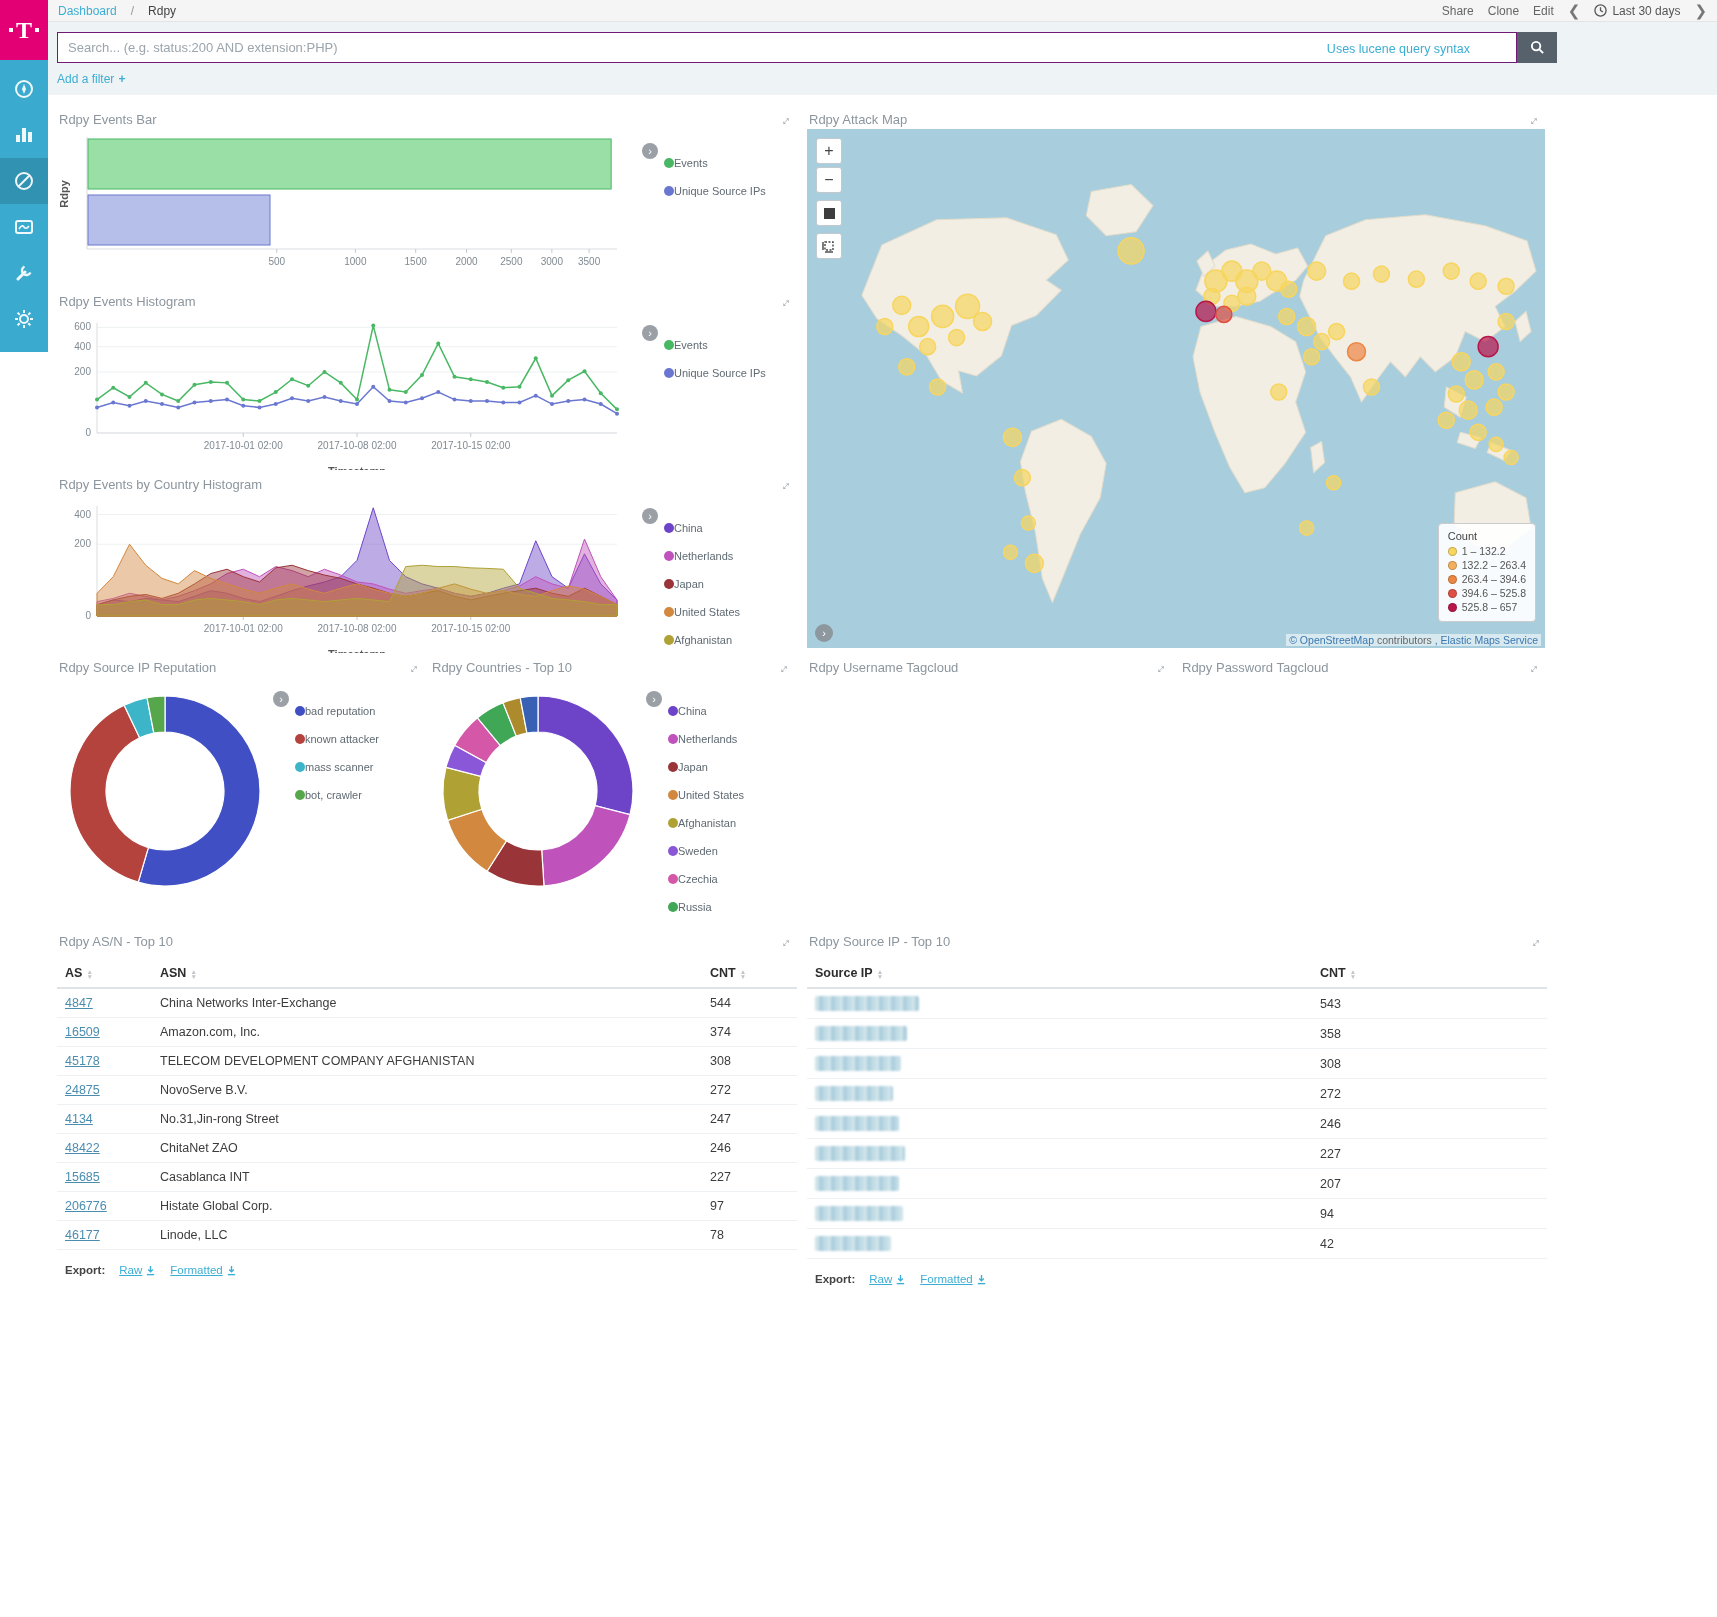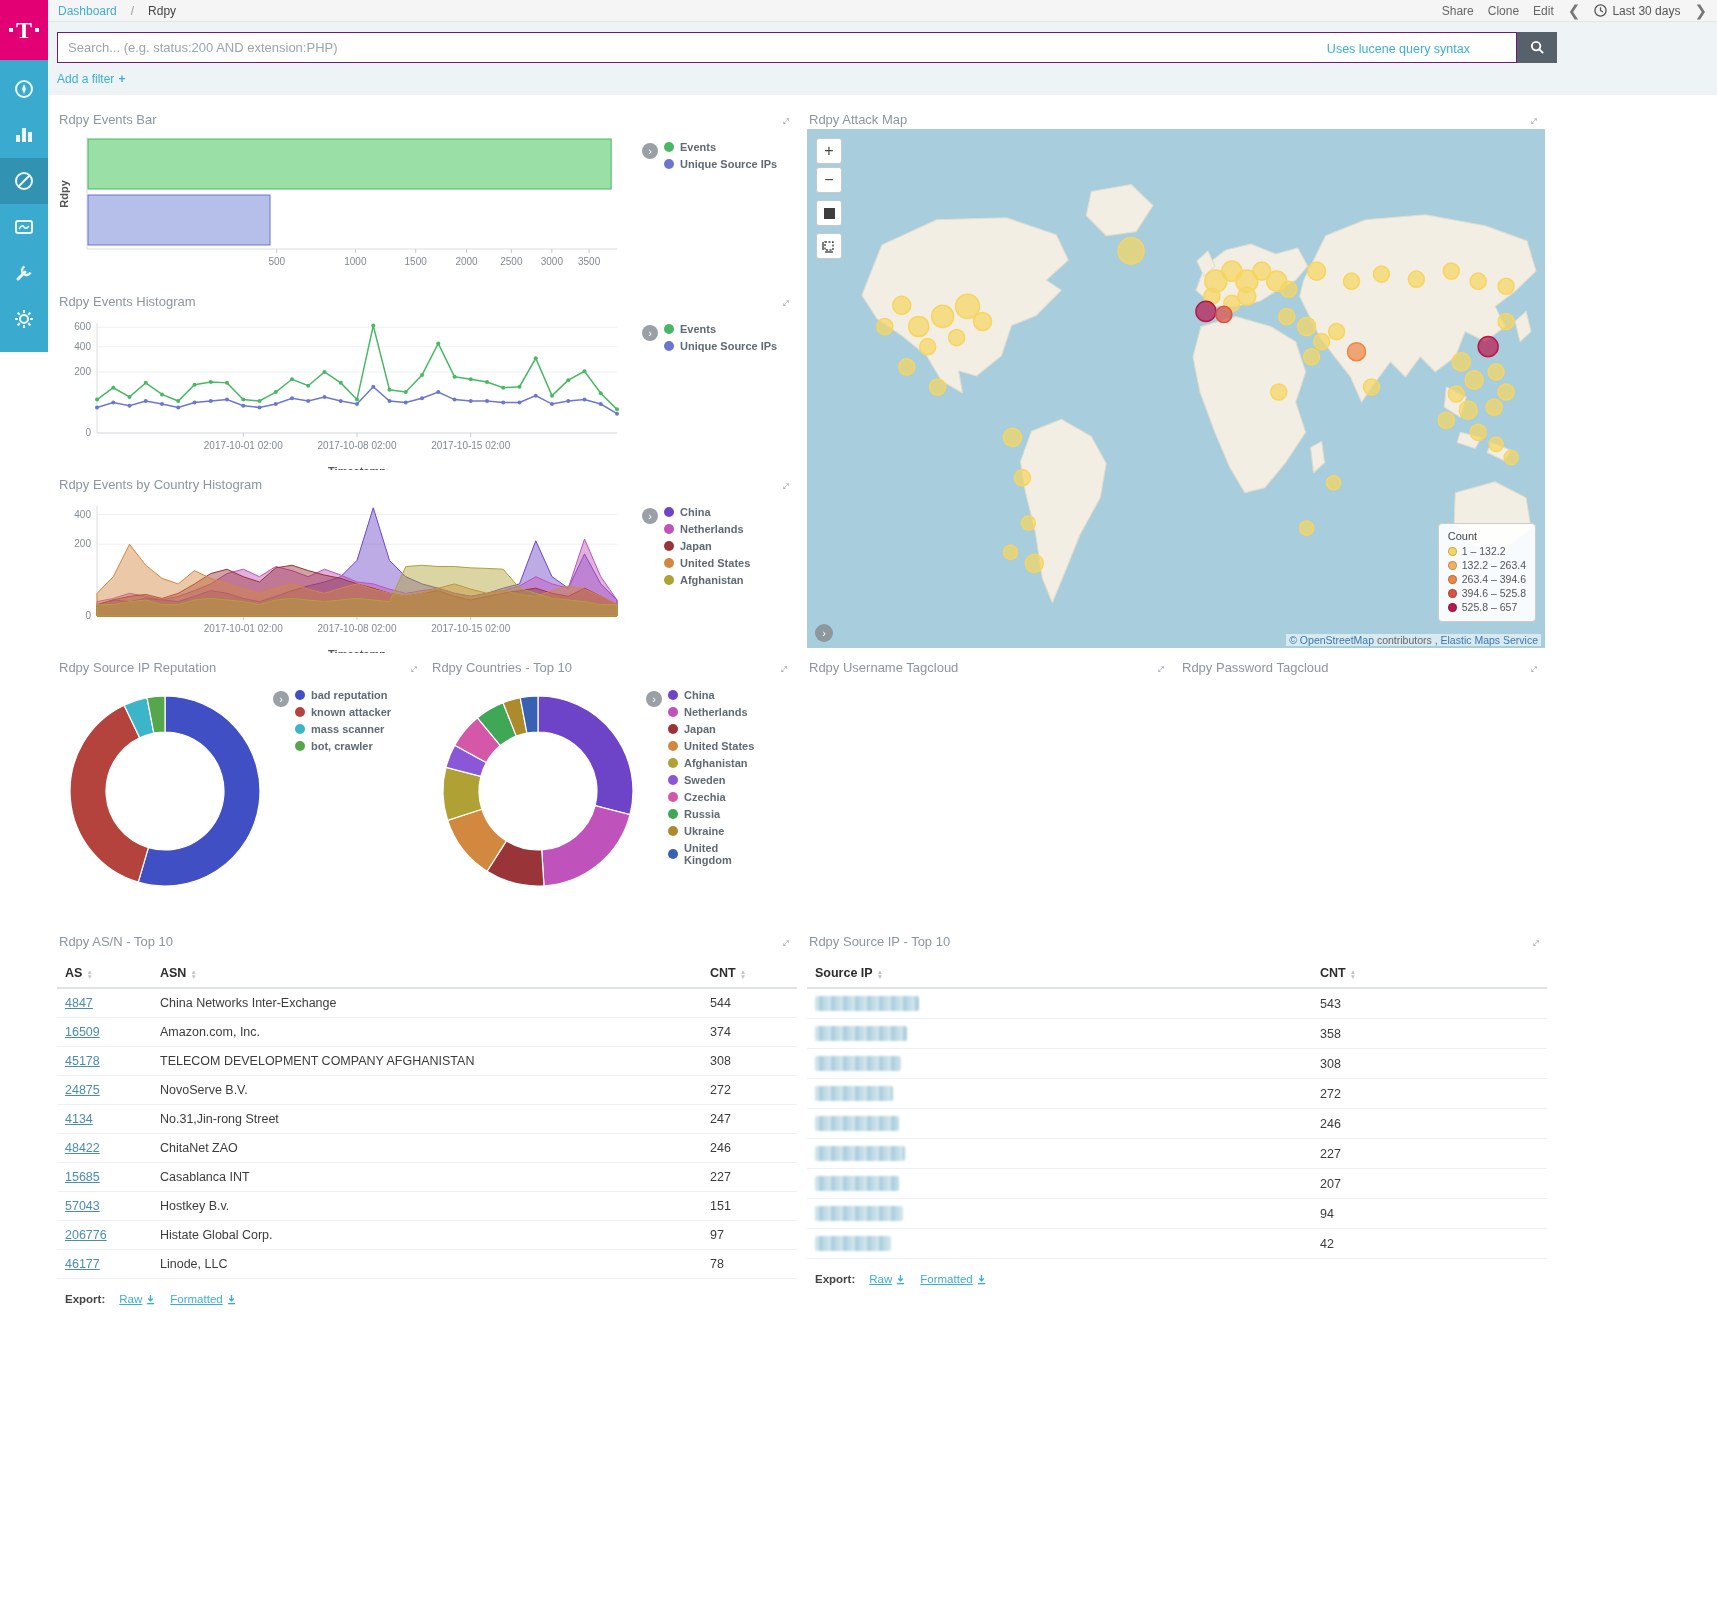--- a/index.html
+++ b/index.html
@@ -42,21 +42,21 @@
   .phead{display:flex;justify-content:space-between;align-items:center;height:24px;padding:2px 6px 0 2px;}
   .ptitle{font-size:13px;color:#8c969e;}
   .expand{color:#9aa4ac;font-size:13px;transform:rotate(-45deg);cursor:pointer;user-select:none;}
   .pbody{position:relative;}
   .flexbody{display:flex;align-items:flex-start;}
 
   
   .legendcol{position:relative;width:138px;padding:10px 0 0 22px;box-sizing:border-box;flex:none;}
   .legend-toggle{position:absolute;left:0;top:12px;width:16px;height:16px;border-radius:50%;background:#9aa0a6;color:#fff;font-size:11px;line-height:16px;text-align:center;cursor:pointer;}
   .legendcol ul{list-style:none;margin:0;padding:0;}
-  .legendcol li{display:flex;align-items:center;gap:6px;margin:0 0 5px 0;font-size:11px;color:#5f6a72;cursor:pointer;font-weight:bold;}
+  .legendcol li{display:flex;align-items:center;margin:16px 0 5px 0;font-size:11px;color:#5f6a72;cursor:pointer;}
   .dot{width:10px;height:10px;border-radius:50%;flex:none;}
 
   
   svg text.tick{font-size:10px;fill:#808a92;font-family:"Liberation Sans",sans-serif;}
   svg text.axlab{font-size:11px;fill:#555;font-weight:bold;font-family:"Liberation Sans",sans-serif;}
 
   
   .map{position:absolute;left:0;right:0;top:24px;bottom:0;background:#a8cede;overflow:hidden;}
   .map svg.base{position:absolute;inset:0;width:100%;height:100%;}
   .mapctrl{position:absolute;left:9px;top:9px;display:flex;flex-direction:column;gap:3px;z-index:3;}
@@ -691,25 +691,20 @@
                 <td><a class="aslink">48422</a></td>
                 <td>ChitaNet ZAO</td>
                 <td>246</td>
               </tr>
               <tr>
                 <td><a class="aslink">15685</a></td>
                 <td>Casablanca INT</td>
                 <td>227</td>
               </tr>
               <tr>
-                <td><a class="aslink">57043</a></td>
-                <td>Hostkey B.v.</td>
-                <td>151</td>
-              </tr>
-              <tr>
                 <td><a class="aslink">206776</a></td>
                 <td>Histate Global Corp.</td>
                 <td>97</td>
               </tr>
               <tr>
                 <td><a class="aslink">46177</a></td>
                 <td>Linode, LLC</td>
                 <td>78</td>
               </tr>
             </tbody>

